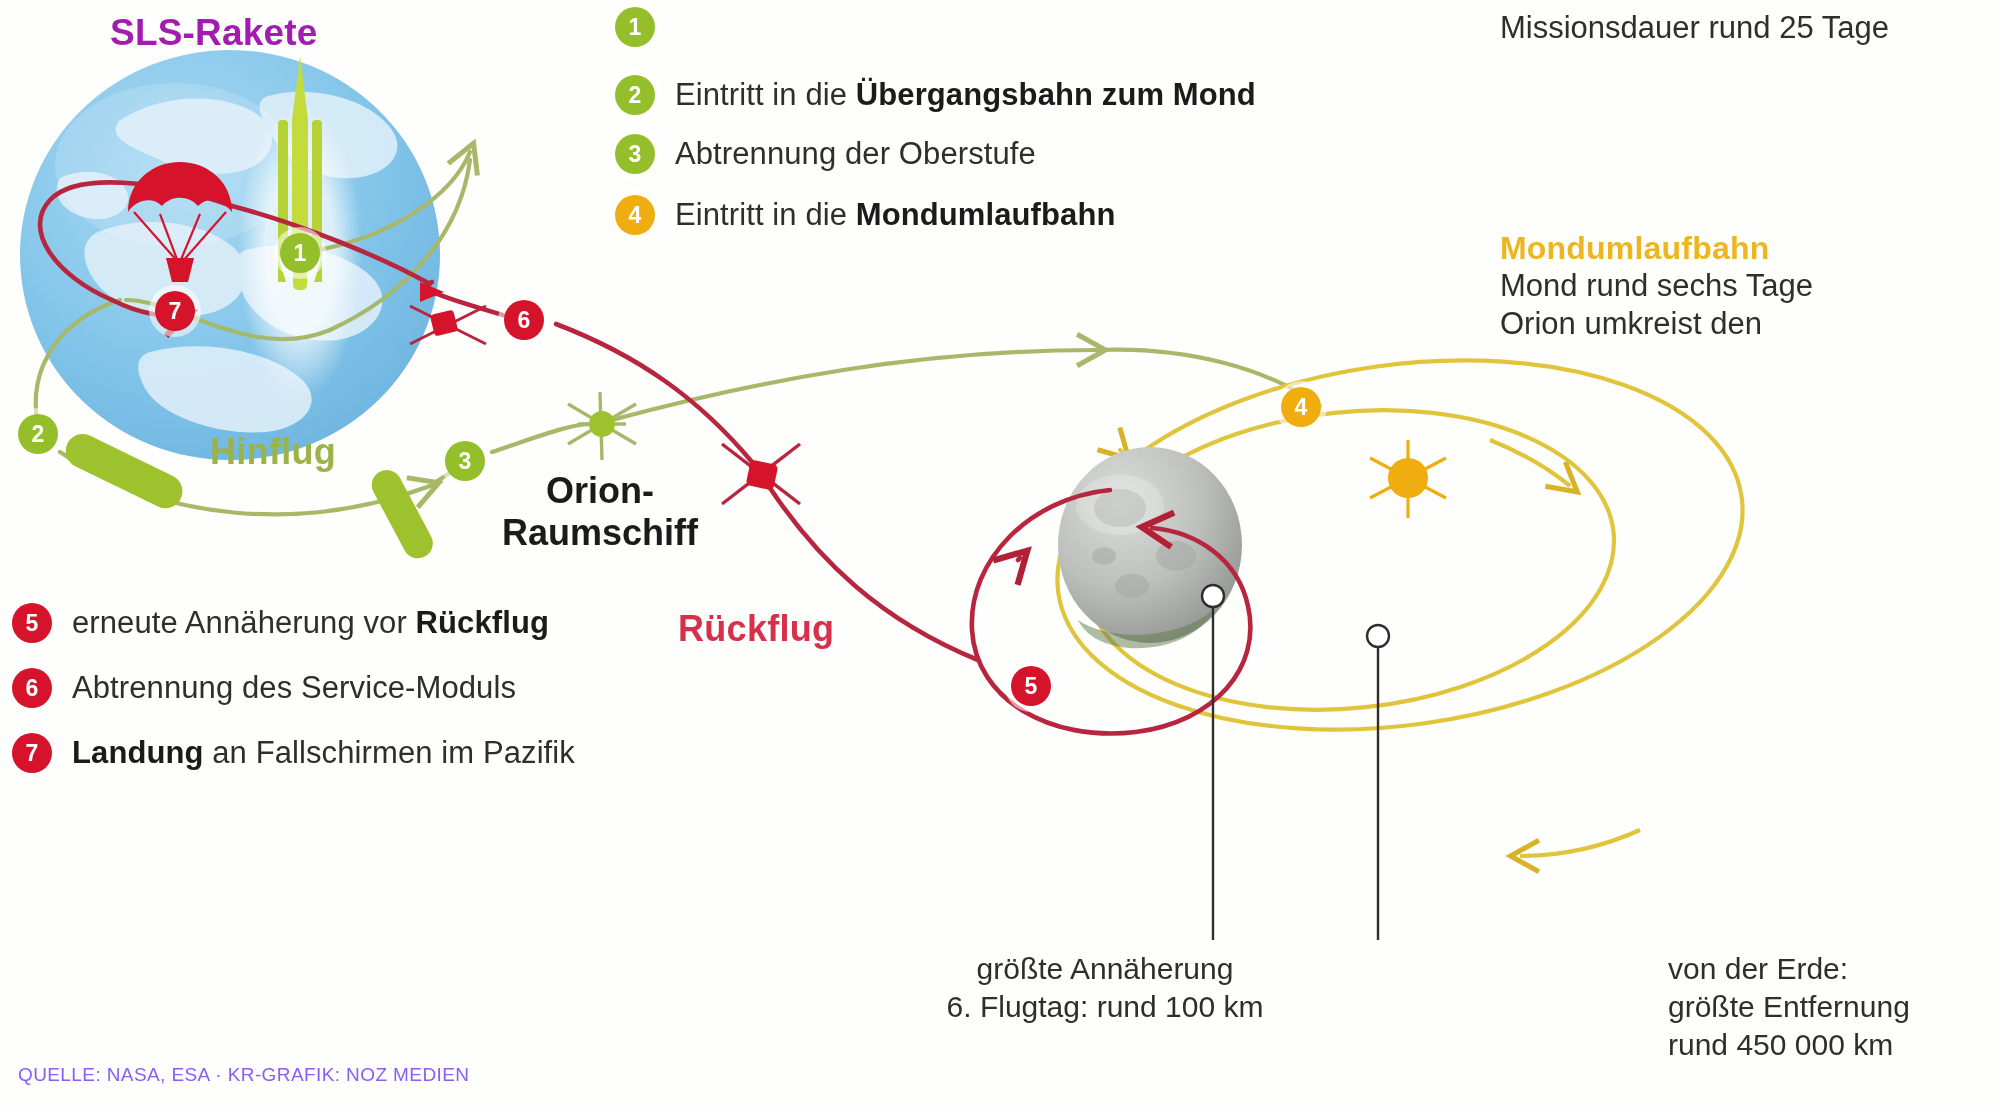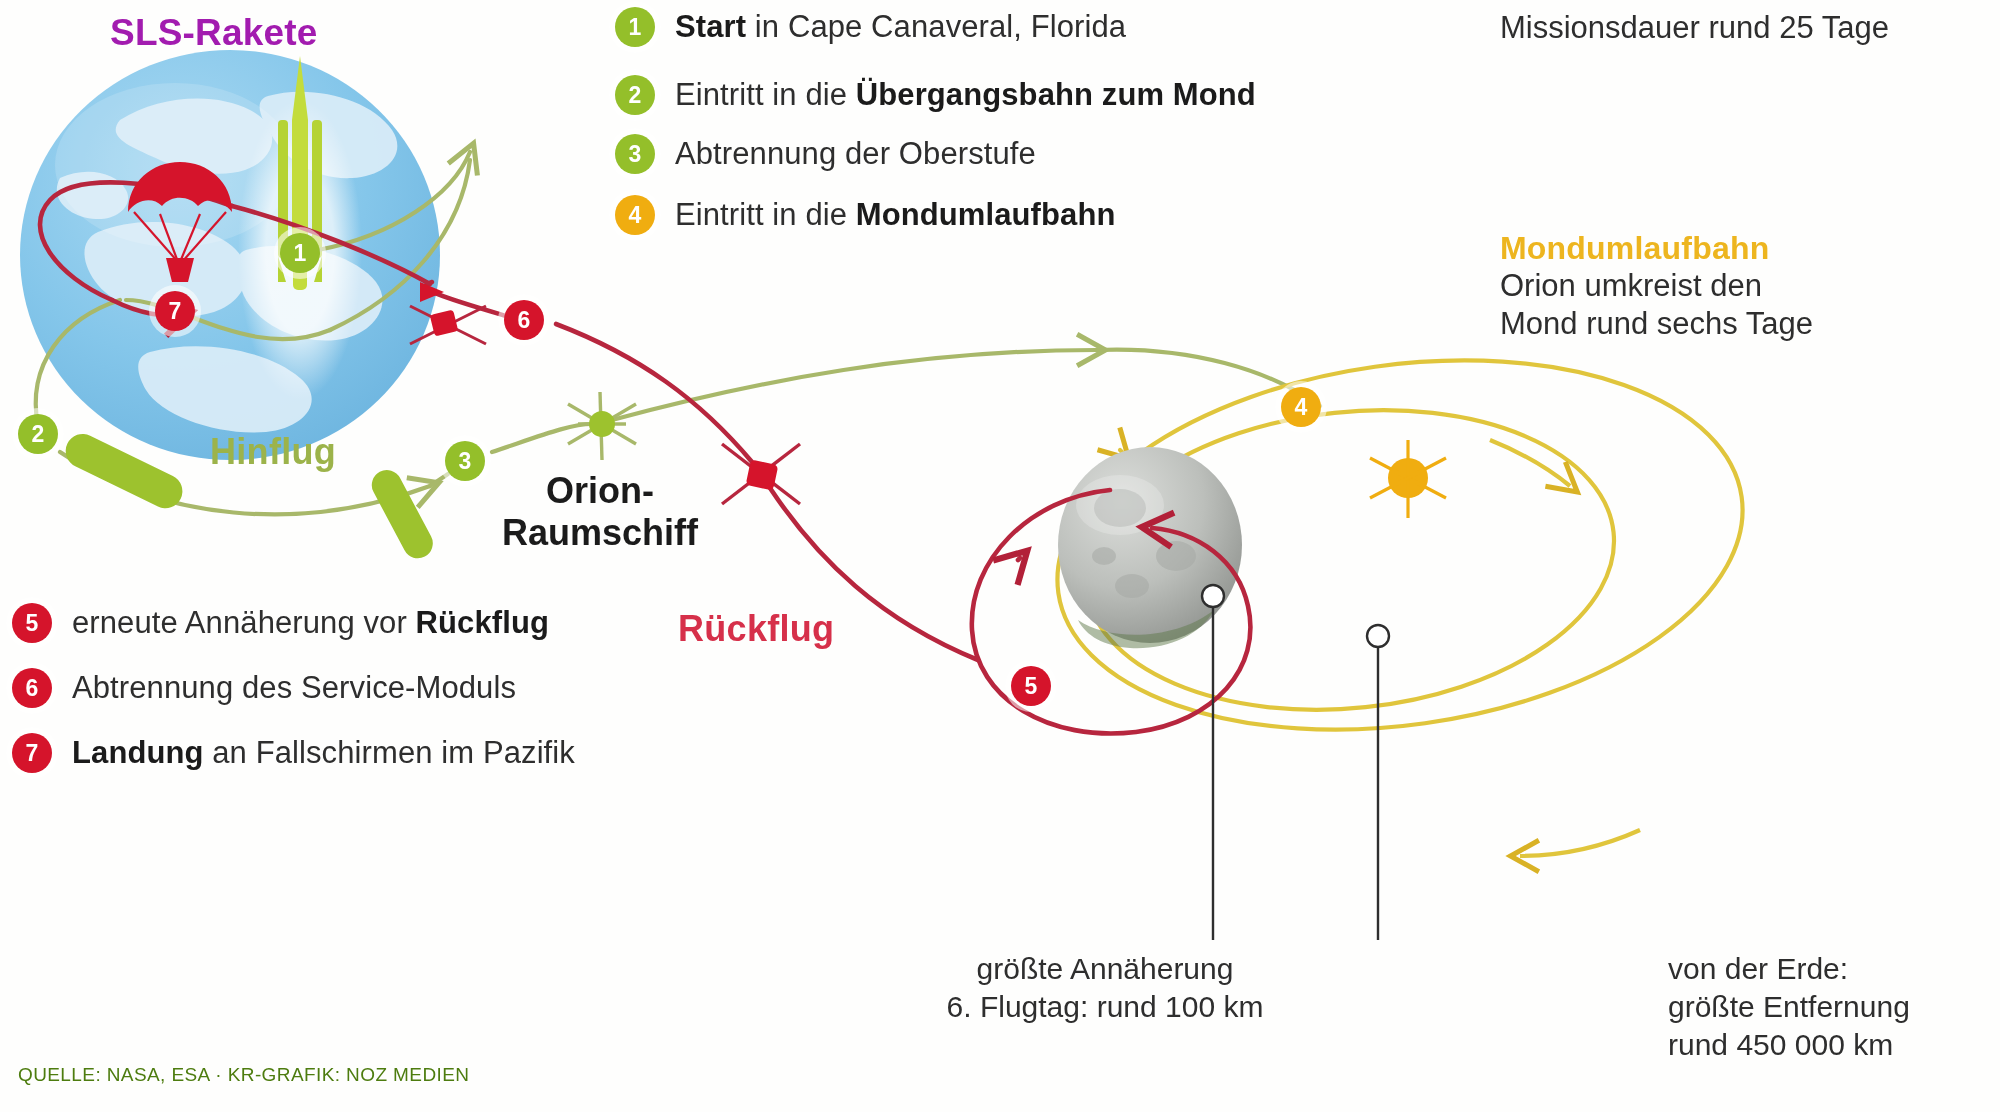--- a/index.html
+++ b/index.html
@@ -111,21 +111,21 @@
     line-height: 1.18;
     text-align: center;
   }
   .callout {
     font-size: 30px;
     color: #2e2e2e;
     line-height: 1.26;
   }
   .source {
     font-size: 19px;
-    color: #4d7c0f;
+    color: #8b5cf6;
     letter-spacing: .4px;
   }
 </style>
 </head>
 <body>
 
 <div id="stage">
 
   <svg id="artwork" viewBox="0 0 2000 1112" xmlns="http://www.w3.org/2000/svg">
     <defs>
@@ -313,21 +313,20 @@
     <div class="badge red abs" style="left:1011px; top:666px;">5</div>
     <div class="badge red abs" style="left:504px;  top:300px;">6</div>
     <div class="badge red abs" style="left:155px;  top:291px;">7</div>
 
     <div class="abs lbl-sls" style="left:110px; top:12px;">SLS-Rakete</div>
 
     <div class="abs lbl-duration" style="left:1500px; top:10px;">Missionsdauer rund 25 Tage</div>
 
     <div class="legend-row" style="left:615px; top:7px;">
       <span class="badge green">1</span>
-      <span class="legend-text"><b>Start</b><span> in Cape Canaveral, Florida</span></span>
     </div>
 
     <div class="legend-row" style="left:615px; top:75px;">
       <span class="badge green">2</span>
       <span class="legend-text"><span>Eintritt in die </span><b>Übergangsbahn zum Mond</b></span>
     </div>
 
     <div class="legend-row" style="left:615px; top:134px;">
       <span class="badge green">3</span>
       <span class="legend-text">Abtrennung der Oberstufe</span>
@@ -348,22 +347,22 @@
       <span class="legend-text">Abtrennung des Service-Moduls</span>
     </div>
 
     <div class="legend-row" style="left:12px; top:733px;">
       <span class="badge red">7</span>
       <span class="legend-text"><b>Landung</b><span> an Fallschirmen im Pazifik</span></span>
     </div>
 
     <div class="abs" style="left:1500px; top:230px;">
       <div class="lbl-orbit-title">Mondumlaufbahn</div>
+      <div class="lbl-orbit-body">Mond rund sechs Tage</div>
       <div class="lbl-orbit-body">Orion umkreist den</div>
-      <div class="lbl-orbit-body">Mond rund sechs Tage</div>
     </div>
 
     <div class="abs lbl-hinflug" style="left:210px; top:431px;">Hinflug</div>
 
     <div class="abs lbl-rueckflug" style="left:678px; top:608px;">Rückflug</div>
 
     <div class="abs lbl-orion" style="left:500px; top:470px; width:200px;">
       <div>Orion-</div>
       <div>Raumschiff</div>
     </div>

